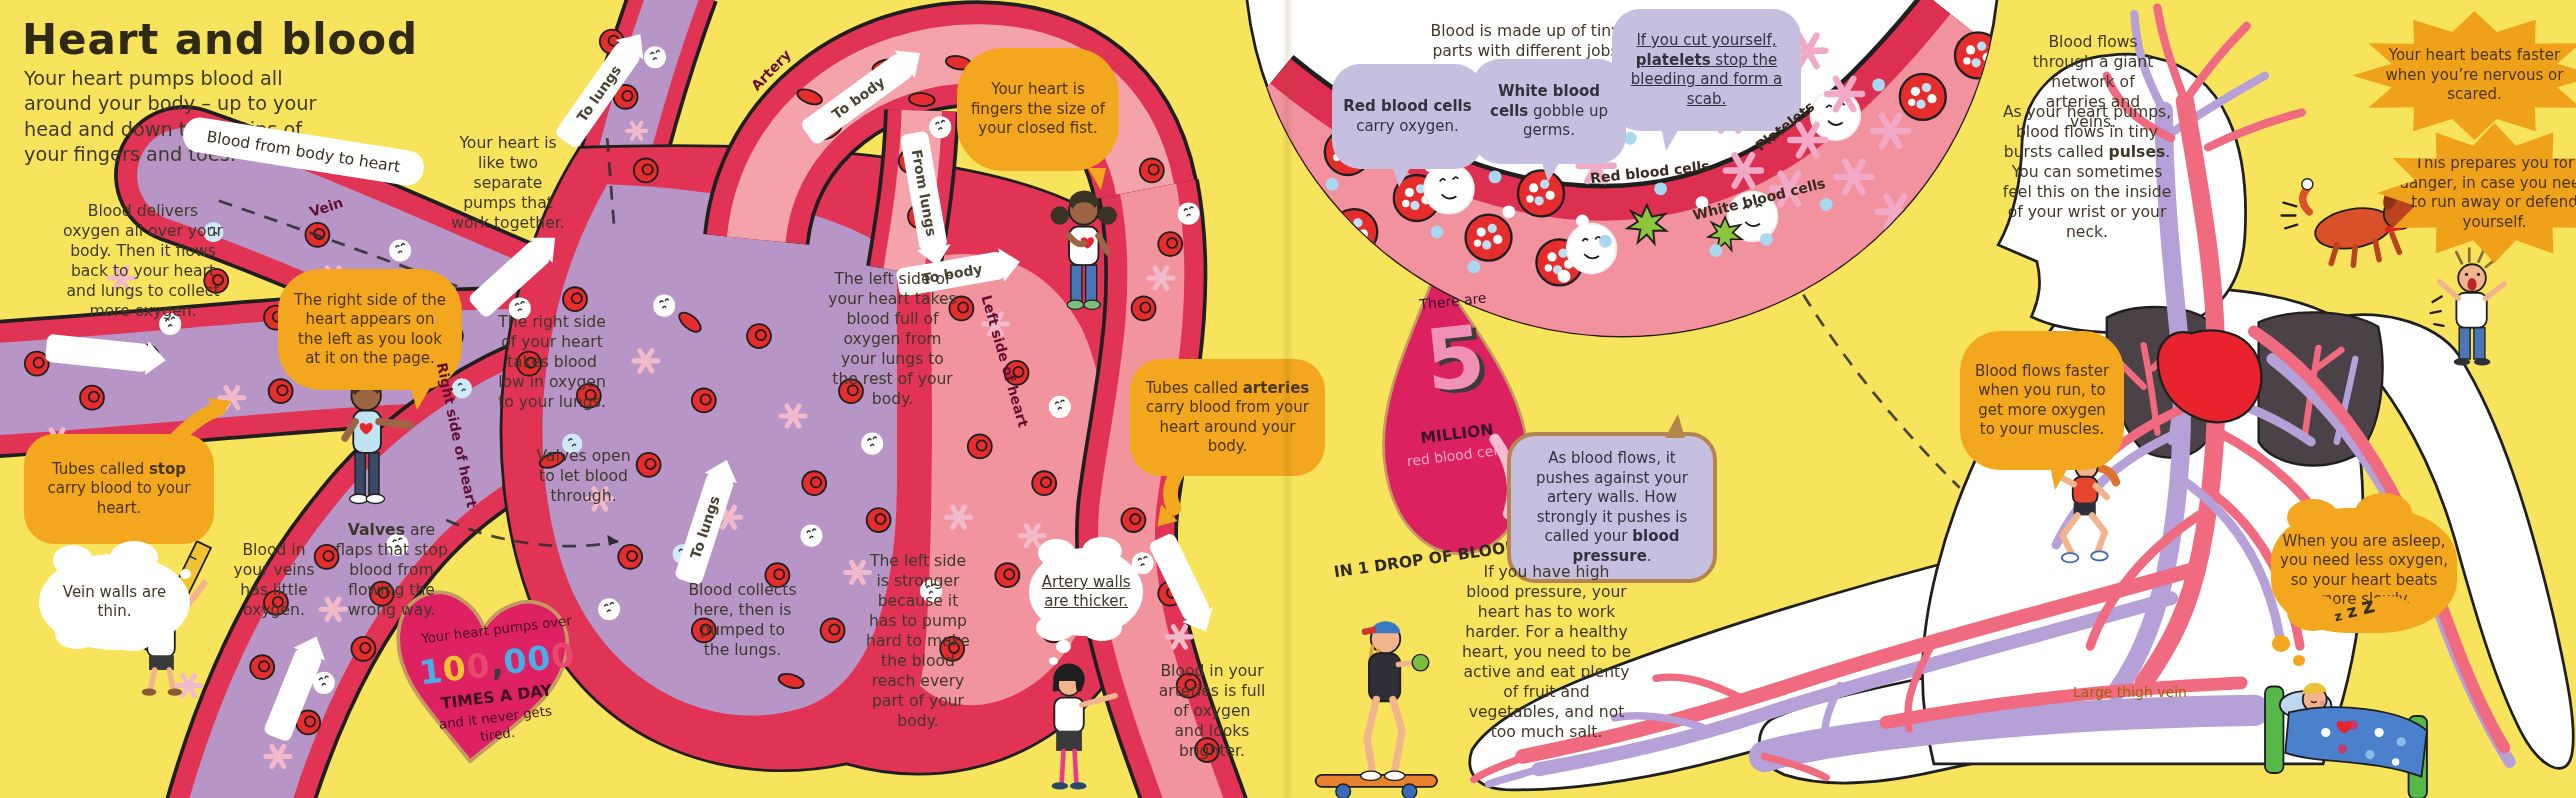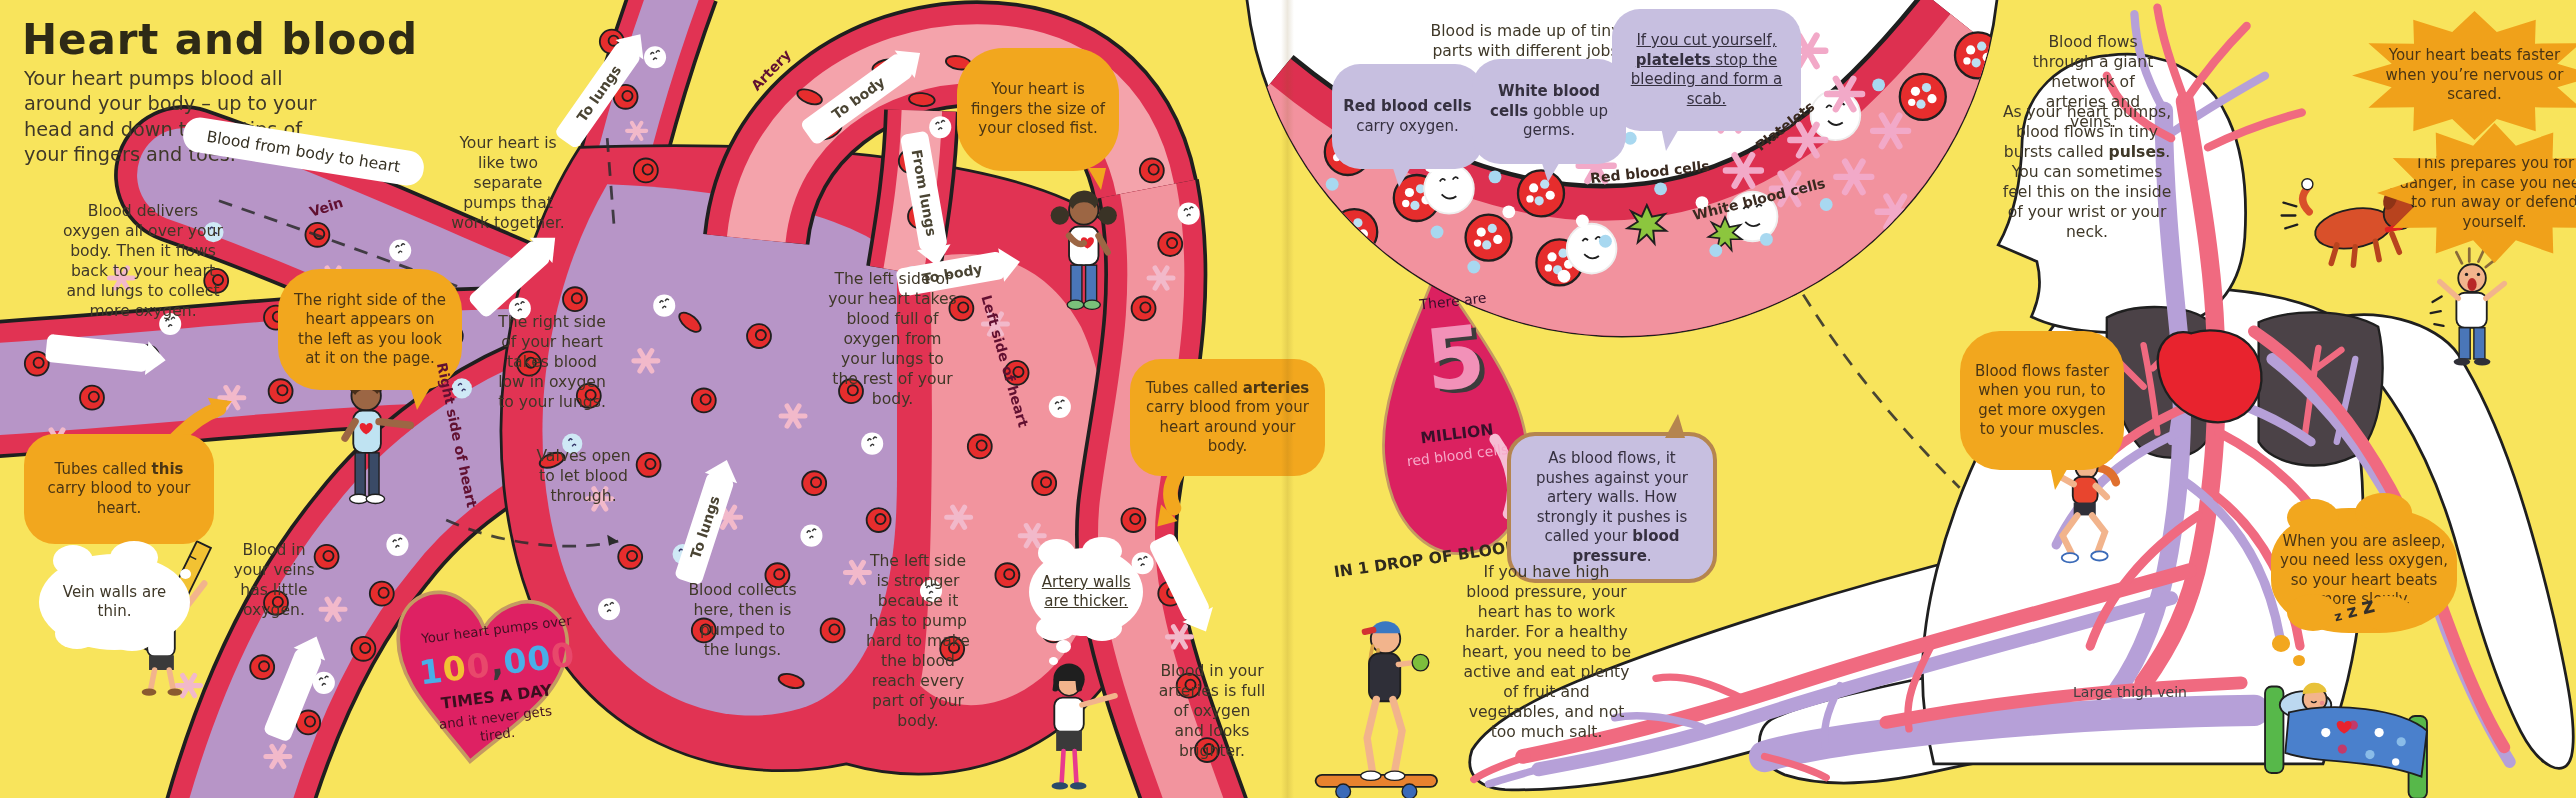--- a/index.html
+++ b/index.html
@@ -907,35 +907,36 @@
       <span>From lungs</span>
     </div>
 <div class="farrow" style="left:897px;top:260px;width:92px;transform:rotate(-10deg);">
       <span>To body</span>
     </div>
 <div class="farrow" style="left:649px;top:515px;width:96px;transform:rotate(-72deg);">
       <span>To lungs</span>
     </div>
 
 <div class="bub" style="left:24px;top:434px;width:164px;min-height:81px;">
-  <div><span>Tubes called </span><b>this</b><span> carry blood to your heart.</span></div>
+  <div><span>Tubes called </span><b>stop</b><span> carry blood to your heart.</span></div>
 </div>
 
 <div class="bub" style="left:278px;top:269px;width:158px;min-height:92px;border-radius:42px;">
   <div>The right side of the heart appears on the left as you look at it on the page.</div>
   <div class="btail" style="left:72%;bottom:-20px;border-top:24px solid #F2A71E;border-left:7.4px solid transparent;border-right:14.7px solid transparent;"></div>
 </div>
 
 <div class="wall-label" style="left:457px;top:435px;transform:translate(-50%,-50%) rotate(78deg);">Right side of heart</div>
 <div class="wall-label" style="left:1005px;top:361px;transform:translate(-50%,-50%) rotate(74deg);">Left side of heart</div>
 <div class="wall-label" style="left:771px;top:70px;transform:translate(-50%,-50%) rotate(-46deg);">Artery</div>
 
 <div class="note" style="left:446px;top:134px;width:124px;">Your heart is like two separate pumps that work together.</div>
 <div class="note" style="left:493px;top:313px;width:118px;">The right side of your heart takes blood low in oxygen to your lungs.</div>
 <div class="note" style="left:532px;top:447px;width:103px;">Valves open to let blood through.</div>
+<div class="note" style="left:329px;top:521px;width:125px;"><b>Valves</b><span> are flaps that stop blood from flowing the wrong way.</span></div>
 <div class="note" style="left:228px;top:541px;width:92px;">Blood in your veins has little oxygen.</div>
 <div class="note" style="left:688px;top:581px;width:109px;">Blood collects here, then is pumped to the lungs.</div>
 <div class="note" style="left:828px;top:270px;width:129px;">The left side of your heart takes blood full of oxygen from your lungs to the rest of your body.</div>
 <div class="note" style="left:863px;top:552px;width:110px;">The left side is stronger because it has to pump hard to make the blood reach every part of your body.</div>
 <div class="note" style="left:1157px;top:662px;width:110px;">Blood in your arteries is full of oxygen and looks brighter.</div>
 
 <div class="cloud" style="left:39px;top:554px;width:140px;height:85px;padding:5.5px;">
   <span>Vein walls are thin.</span>
 </div>
 <div class="bump" style="left:53px;top:545px;width:40px;height:31px;"></div>
@@ -1025,18 +1026,18 @@
 <div class="bump obump" style="left:2355px;top:493px;width:57px;height:39px;"></div>
 <div class="bump obump" style="left:2287px;top:594px;width:52px;height:37px;"></div>
 <div class="bump obump" style="left:2361px;top:596px;width:53px;height:35px;"></div>
 <div class="bump obump" style="left:2272px;top:635px;width:18.4px;height:16.6px;"></div>
 <div class="bump obump" style="left:2293px;top:655px;width:12px;height:11px;"></div>
 
 <div class="zzz" style="left:2333px;top:596px;transform:rotate(-14deg);">
   <span style="font-size:13px;">z</span><span style="font-size:17.5px;">z</span><span style="font-size:22px;">z</span>
 </div>
 
-<div class="abs" style="left:2070px;top:684px;width:120px;text-align:center;font-size:14px;color:#404040;">Large thigh vein</div>
+<div class="abs" style="left:2070px;top:684px;width:120px;text-align:center;font-size:14px;color:#a16207;">Large thigh vein</div>
 
 <div class="fold"></div>
 
 </div>
 
 
 </body></html>

